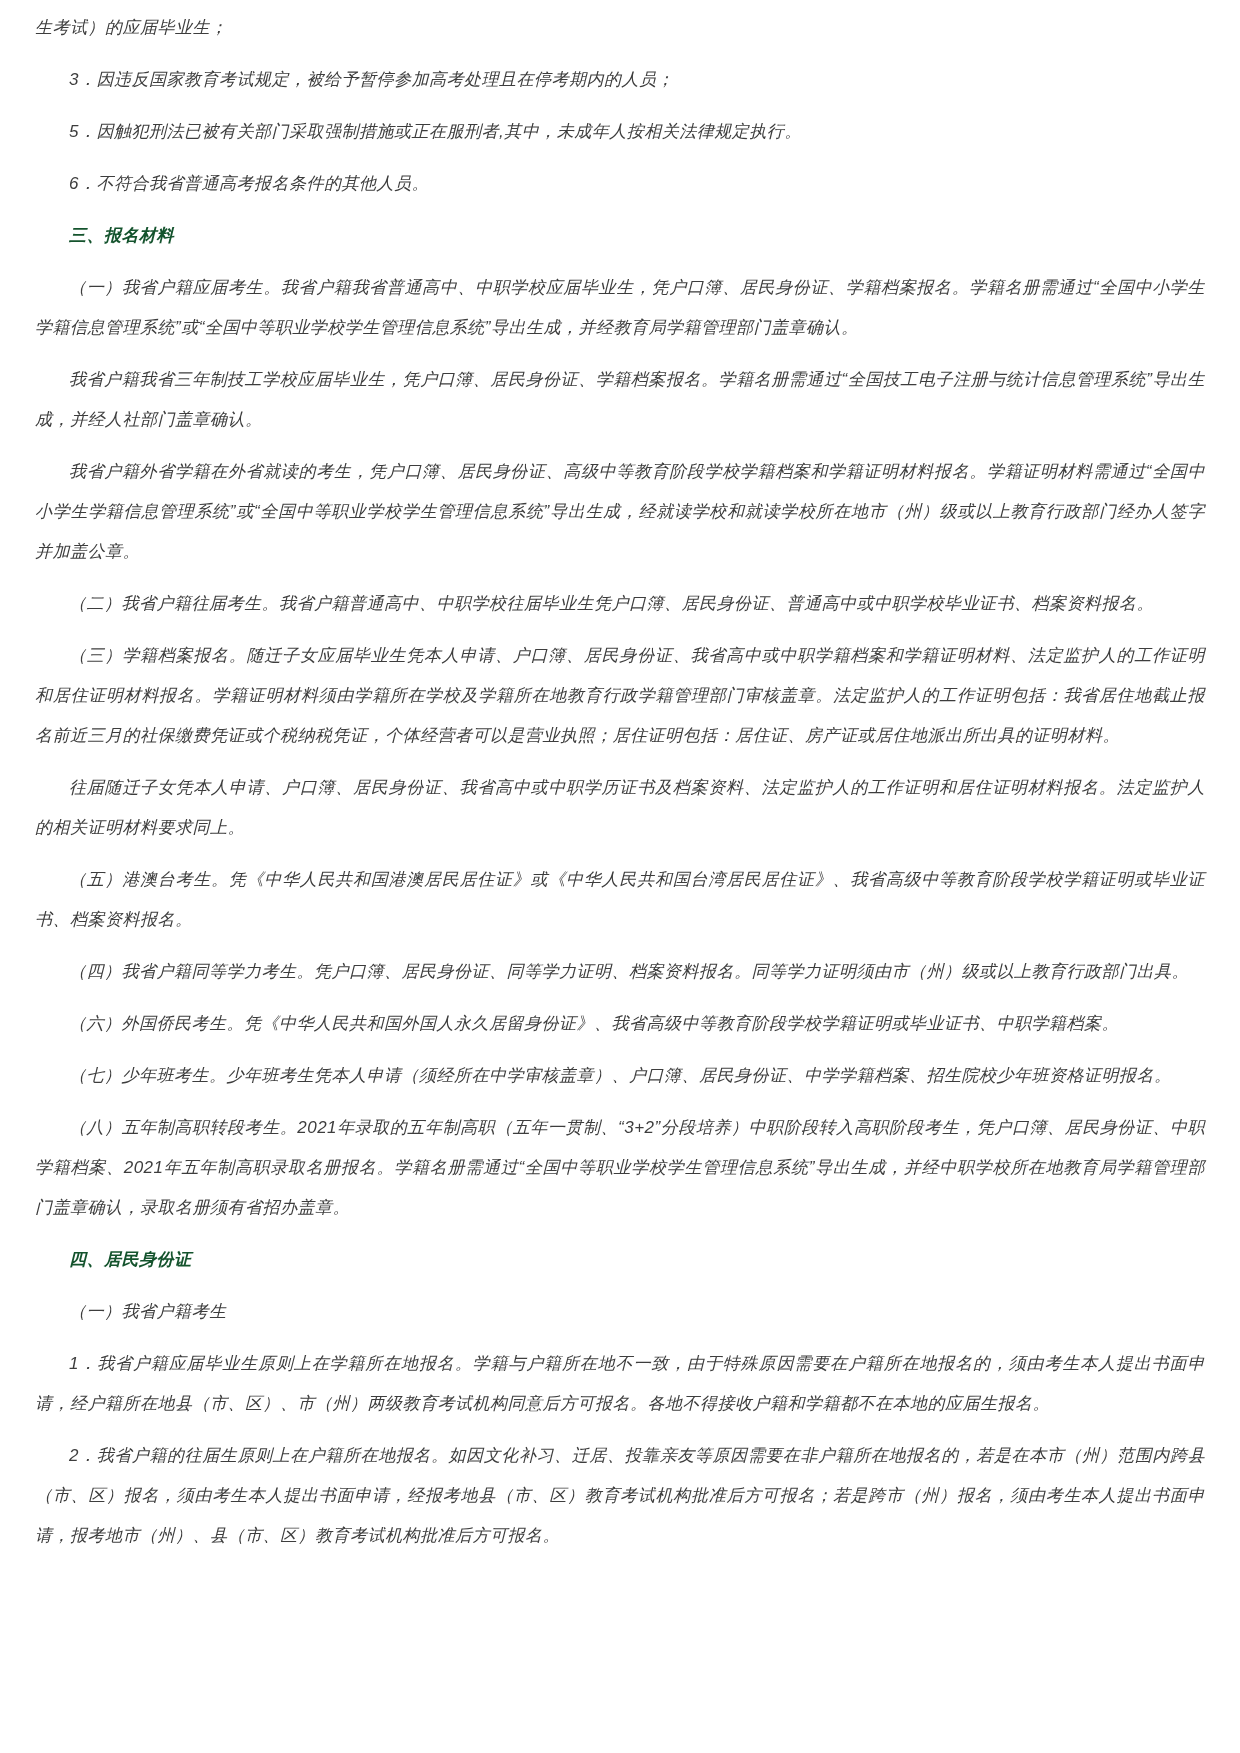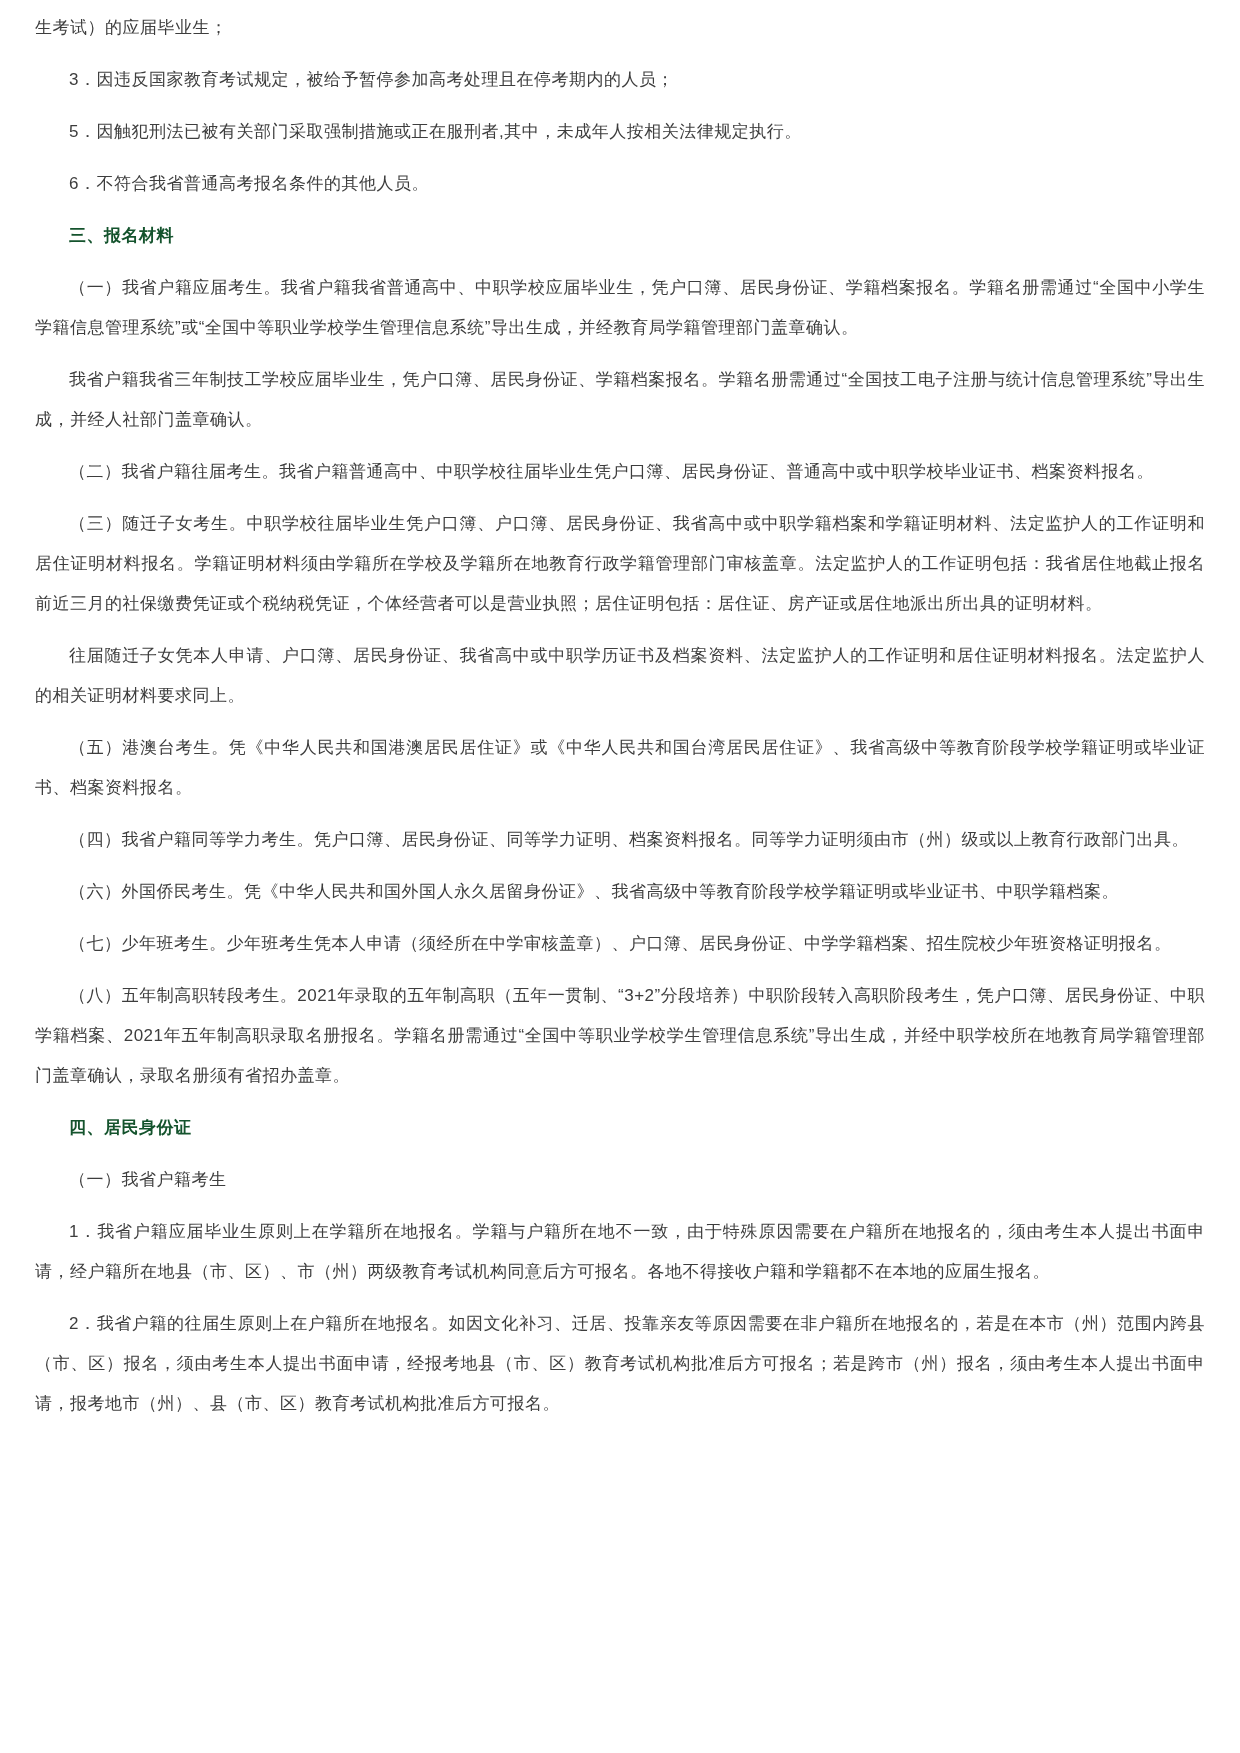--- a/index.html
+++ b/index.html
@@ -11,20 +11,21 @@
     width: 1240px;
     font-family: "Liberation Sans", "DejaVu Sans", sans-serif;
   }
   .article {
     padding: 8px 35px 40px 35px;
     color: #3d3d3d;
     font-size: 17px;
     line-height: 40px;
     letter-spacing: 0.5px;
     text-align: justify;
+    font-style: italic;
   }
   .article p {
     margin: 0 0 12px 0;
   }
   .article p.indent {
     text-indent: 2em;
   }
   .article p.heading {
     font-weight: bold;
     color: #14532d;
@@ -34,22 +35,23 @@
 <body>
 
 <div class="article">
     <p class="">生考试）的应届毕业生；</p>
     <p class="indent ">3．因违反国家教育考试规定，被给予暂停参加高考处理且在停考期内的人员；</p>
     <p class="indent ">5．因触犯刑法已被有关部门采取强制措施或正在服刑者,其中，未成年人按相关法律规定执行。</p>
     <p class="indent ">6．不符合我省普通高考报名条件的其他人员。</p>
     <p class="indent heading">三、报名材料</p>
     <p class="indent ">（一）我省户籍应届考生。我省户籍我省普通高中、中职学校应届毕业生，凭户口簿、居民身份证、学籍档案报名。学籍名册需通过“全国中小学生学籍信息管理系统”或“全国中等职业学校学生管理信息系统”导出生成，并经教育局学籍管理部门盖章确认。</p>
     <p class="indent ">我省户籍我省三年制技工学校应届毕业生，凭户口簿、居民身份证、学籍档案报名。学籍名册需通过“全国技工电子注册与统计信息管理系统”导出生成，并经人社部门盖章确认。</p>
+    <p class="indent ">我省户籍外省学籍在外省就读的考生，凭户口簿、居民身份证、高级中等教育阶段学校学籍档案和学籍证明材料报名。学籍证明材料需通过“全国中小学生学籍信息管理系统”或“全国中等职业学校学生管理信息系统”导出生成，经就读学校和就读学校所在地市（州）级或以上教育行政部门经办人签字并加盖公章。</p>
     <p class="indent ">（二）我省户籍往届考生。我省户籍普通高中、中职学校往届毕业生凭户口簿、居民身份证、普通高中或中职学校毕业证书、档案资料报名。</p>
-    <p class="indent ">（三）随迁子女考生。中职学校往届毕业生凭户口簿、户口簿、居民身份证、我省高中或中职学籍档案和学籍证明材料、法定监护人的工作证明和居住证明材料报名。学籍证明材料须由学籍所在学校及学籍所在地教育行政学籍管理部门审核盖章。法定监护人的工作证明包括：我省居住地截止报名前近三月的社保缴费凭证或个税纳税凭证，个体经营者可以是营业执照；居住证明包括：居住证、房产证或居住地派出所出具的证明材料。</p>
+    <p class="indent ">（三）学籍档案报名。随迁子女应届毕业生凭本人申请、户口簿、居民身份证、我省高中或中职学籍档案和学籍证明材料、法定监护人的工作证明和居住证明材料报名。学籍证明材料须由学籍所在学校及学籍所在地教育行政学籍管理部门审核盖章。法定监护人的工作证明包括：我省居住地截止报名前近三月的社保缴费凭证或个税纳税凭证，个体经营者可以是营业执照；居住证明包括：居住证、房产证或居住地派出所出具的证明材料。</p>
     <p class="indent ">往届随迁子女凭本人申请、户口簿、居民身份证、我省高中或中职学历证书及档案资料、法定监护人的工作证明和居住证明材料报名。法定监护人的相关证明材料要求同上。</p>
     <p class="indent ">（五）港澳台考生。凭《中华人民共和国港澳居民居住证》或《中华人民共和国台湾居民居住证》、我省高级中等教育阶段学校学籍证明或毕业证书、档案资料报名。</p>
     <p class="indent ">（四）我省户籍同等学力考生。凭户口簿、居民身份证、同等学力证明、档案资料报名。同等学力证明须由市（州）级或以上教育行政部门出具。</p>
     <p class="indent ">（六）外国侨民考生。凭《中华人民共和国外国人永久居留身份证》、我省高级中等教育阶段学校学籍证明或毕业证书、中职学籍档案。</p>
     <p class="indent ">（七）少年班考生。少年班考生凭本人申请（须经所在中学审核盖章）、户口簿、居民身份证、中学学籍档案、招生院校少年班资格证明报名。</p>
     <p class="indent ">（八）五年制高职转段考生。2021年录取的五年制高职（五年一贯制、“3+2”分段培养）中职阶段转入高职阶段考生，凭户口簿、居民身份证、中职学籍档案、2021年五年制高职录取名册报名。学籍名册需通过“全国中等职业学校学生管理信息系统”导出生成，并经中职学校所在地教育局学籍管理部门盖章确认，录取名册须有省招办盖章。</p>
     <p class="indent heading">四、居民身份证</p>
     <p class="indent ">（一）我省户籍考生</p>
     <p class="indent ">1．我省户籍应届毕业生原则上在学籍所在地报名。学籍与户籍所在地不一致，由于特殊原因需要在户籍所在地报名的，须由考生本人提出书面申请，经户籍所在地县（市、区）、市（州）两级教育考试机构同意后方可报名。各地不得接收户籍和学籍都不在本地的应届生报名。</p>
     <p class="indent ">2．我省户籍的往届生原则上在户籍所在地报名。如因文化补习、迁居、投靠亲友等原因需要在非户籍所在地报名的，若是在本市（州）范围内跨县（市、区）报名，须由考生本人提出书面申请，经报考地县（市、区）教育考试机构批准后方可报名；若是跨市（州）报名，须由考生本人提出书面申请，报考地市（州）、县（市、区）教育考试机构批准后方可报名。</p>

